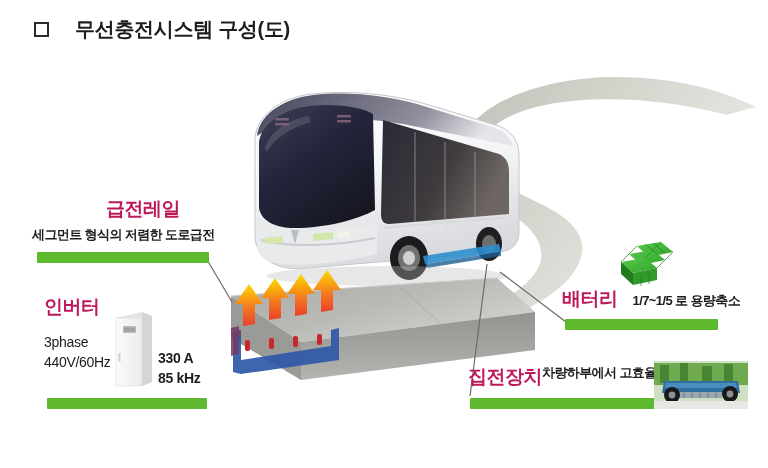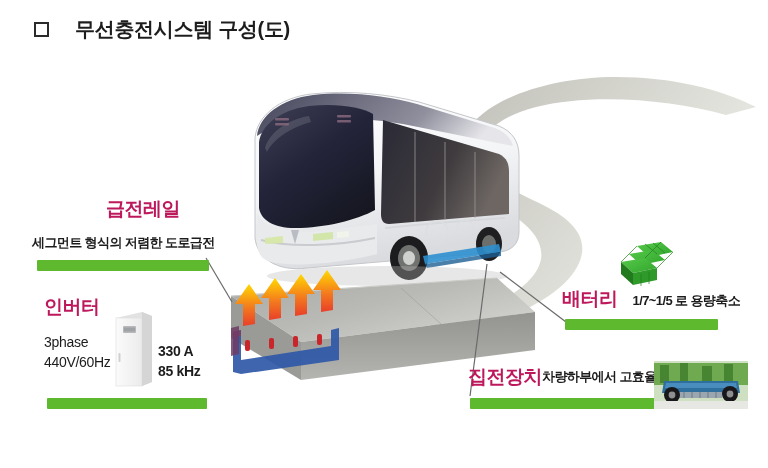--- a/index.html
+++ b/index.html
@@ -104,57 +104,57 @@
     font-size: 14px;
     color: #1c1c1c;
     letter-spacing: -0.3px;
     white-space: nowrap;
     line-height: 20px;
   }
 
   
   #callout-rail { left: 32px; top: 196px; width: 180px; }
   #rail-title { text-align: right; padding-right: 32px; }
-  #rail-sub { text-align: center; margin-top: 12px; }
+  #rail-sub { text-align: center; margin-top: 4px; }
   #rail-bar { margin-top: 8px; width: 172px; margin-left: 5px; }
 
   
   #callout-inverter { left: 44px; top: 294px; width: 230px; }
   #inv-title { margin-bottom: 12px; }
   #inv-specs-left { }
   #inv-bar { position: absolute; left: 3px; top: 104px; width: 160px; }
 
   #inverter-cabinet {
     position: absolute;
     left: 112px;
     top: 308px;
     width: 44px;
     height: 82px;
   }
   #inv-specs-right {
     position: absolute;
     left: 158px;
-    top: 341px;
+    top: 348px;
   }
 
   
   #callout-battery { left: 562px; top: 286px; width: 200px; }
   #bat-row { display: flex; align-items: baseline; gap: 15px; }
   #bat-bar { margin-top: 7px; width: 153px; margin-left: 3px; }
   #battery-icon {
     position: absolute;
     left: 617px;
     top: 240px;
     width: 62px;
     height: 50px;
   }
 
   
   #callout-pickup { left: 468px; top: 364px; width: 260px; }
-  #pick-row { display: flex; align-items: center; }
+  #pick-row { display: flex; align-items: flex-start; }
   #pick-bar { margin-top: 8px; width: 186px; margin-left: 2px; }
   #pickup-photo {
     position: absolute;
     left: 654px;
     top: 361px;
     width: 94px;
     height: 48px;
   }
 </style>
 </head>

